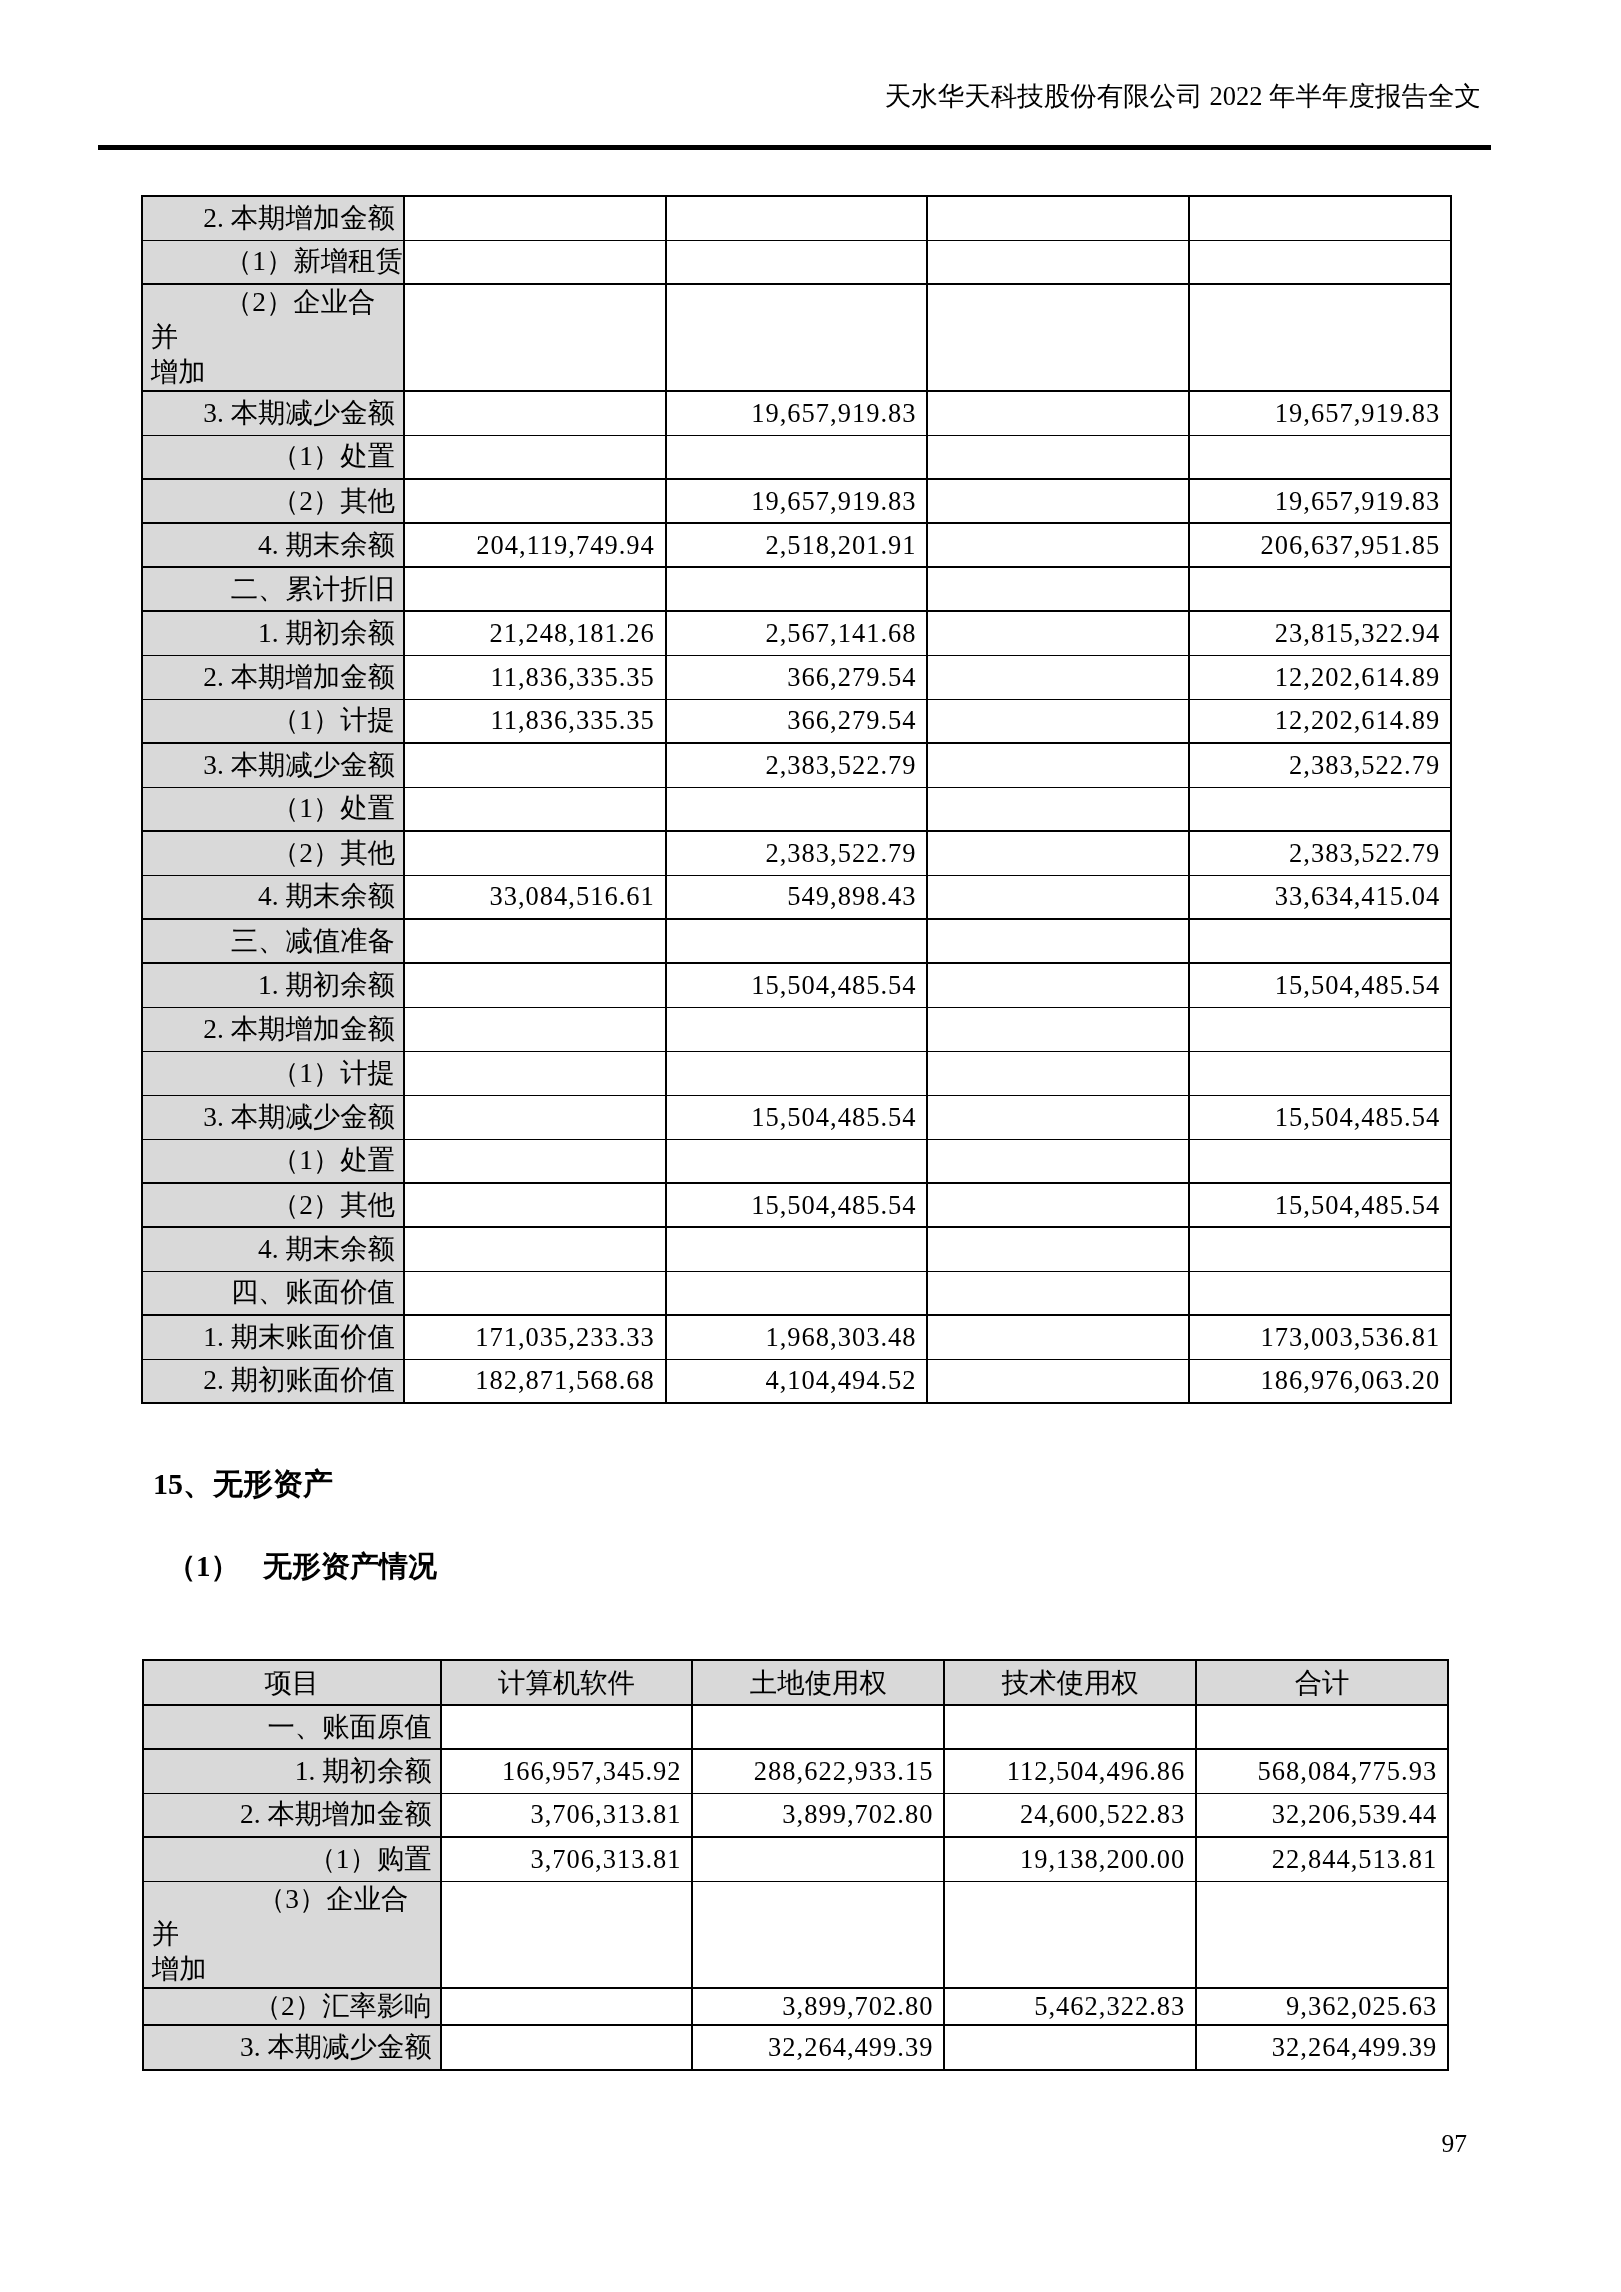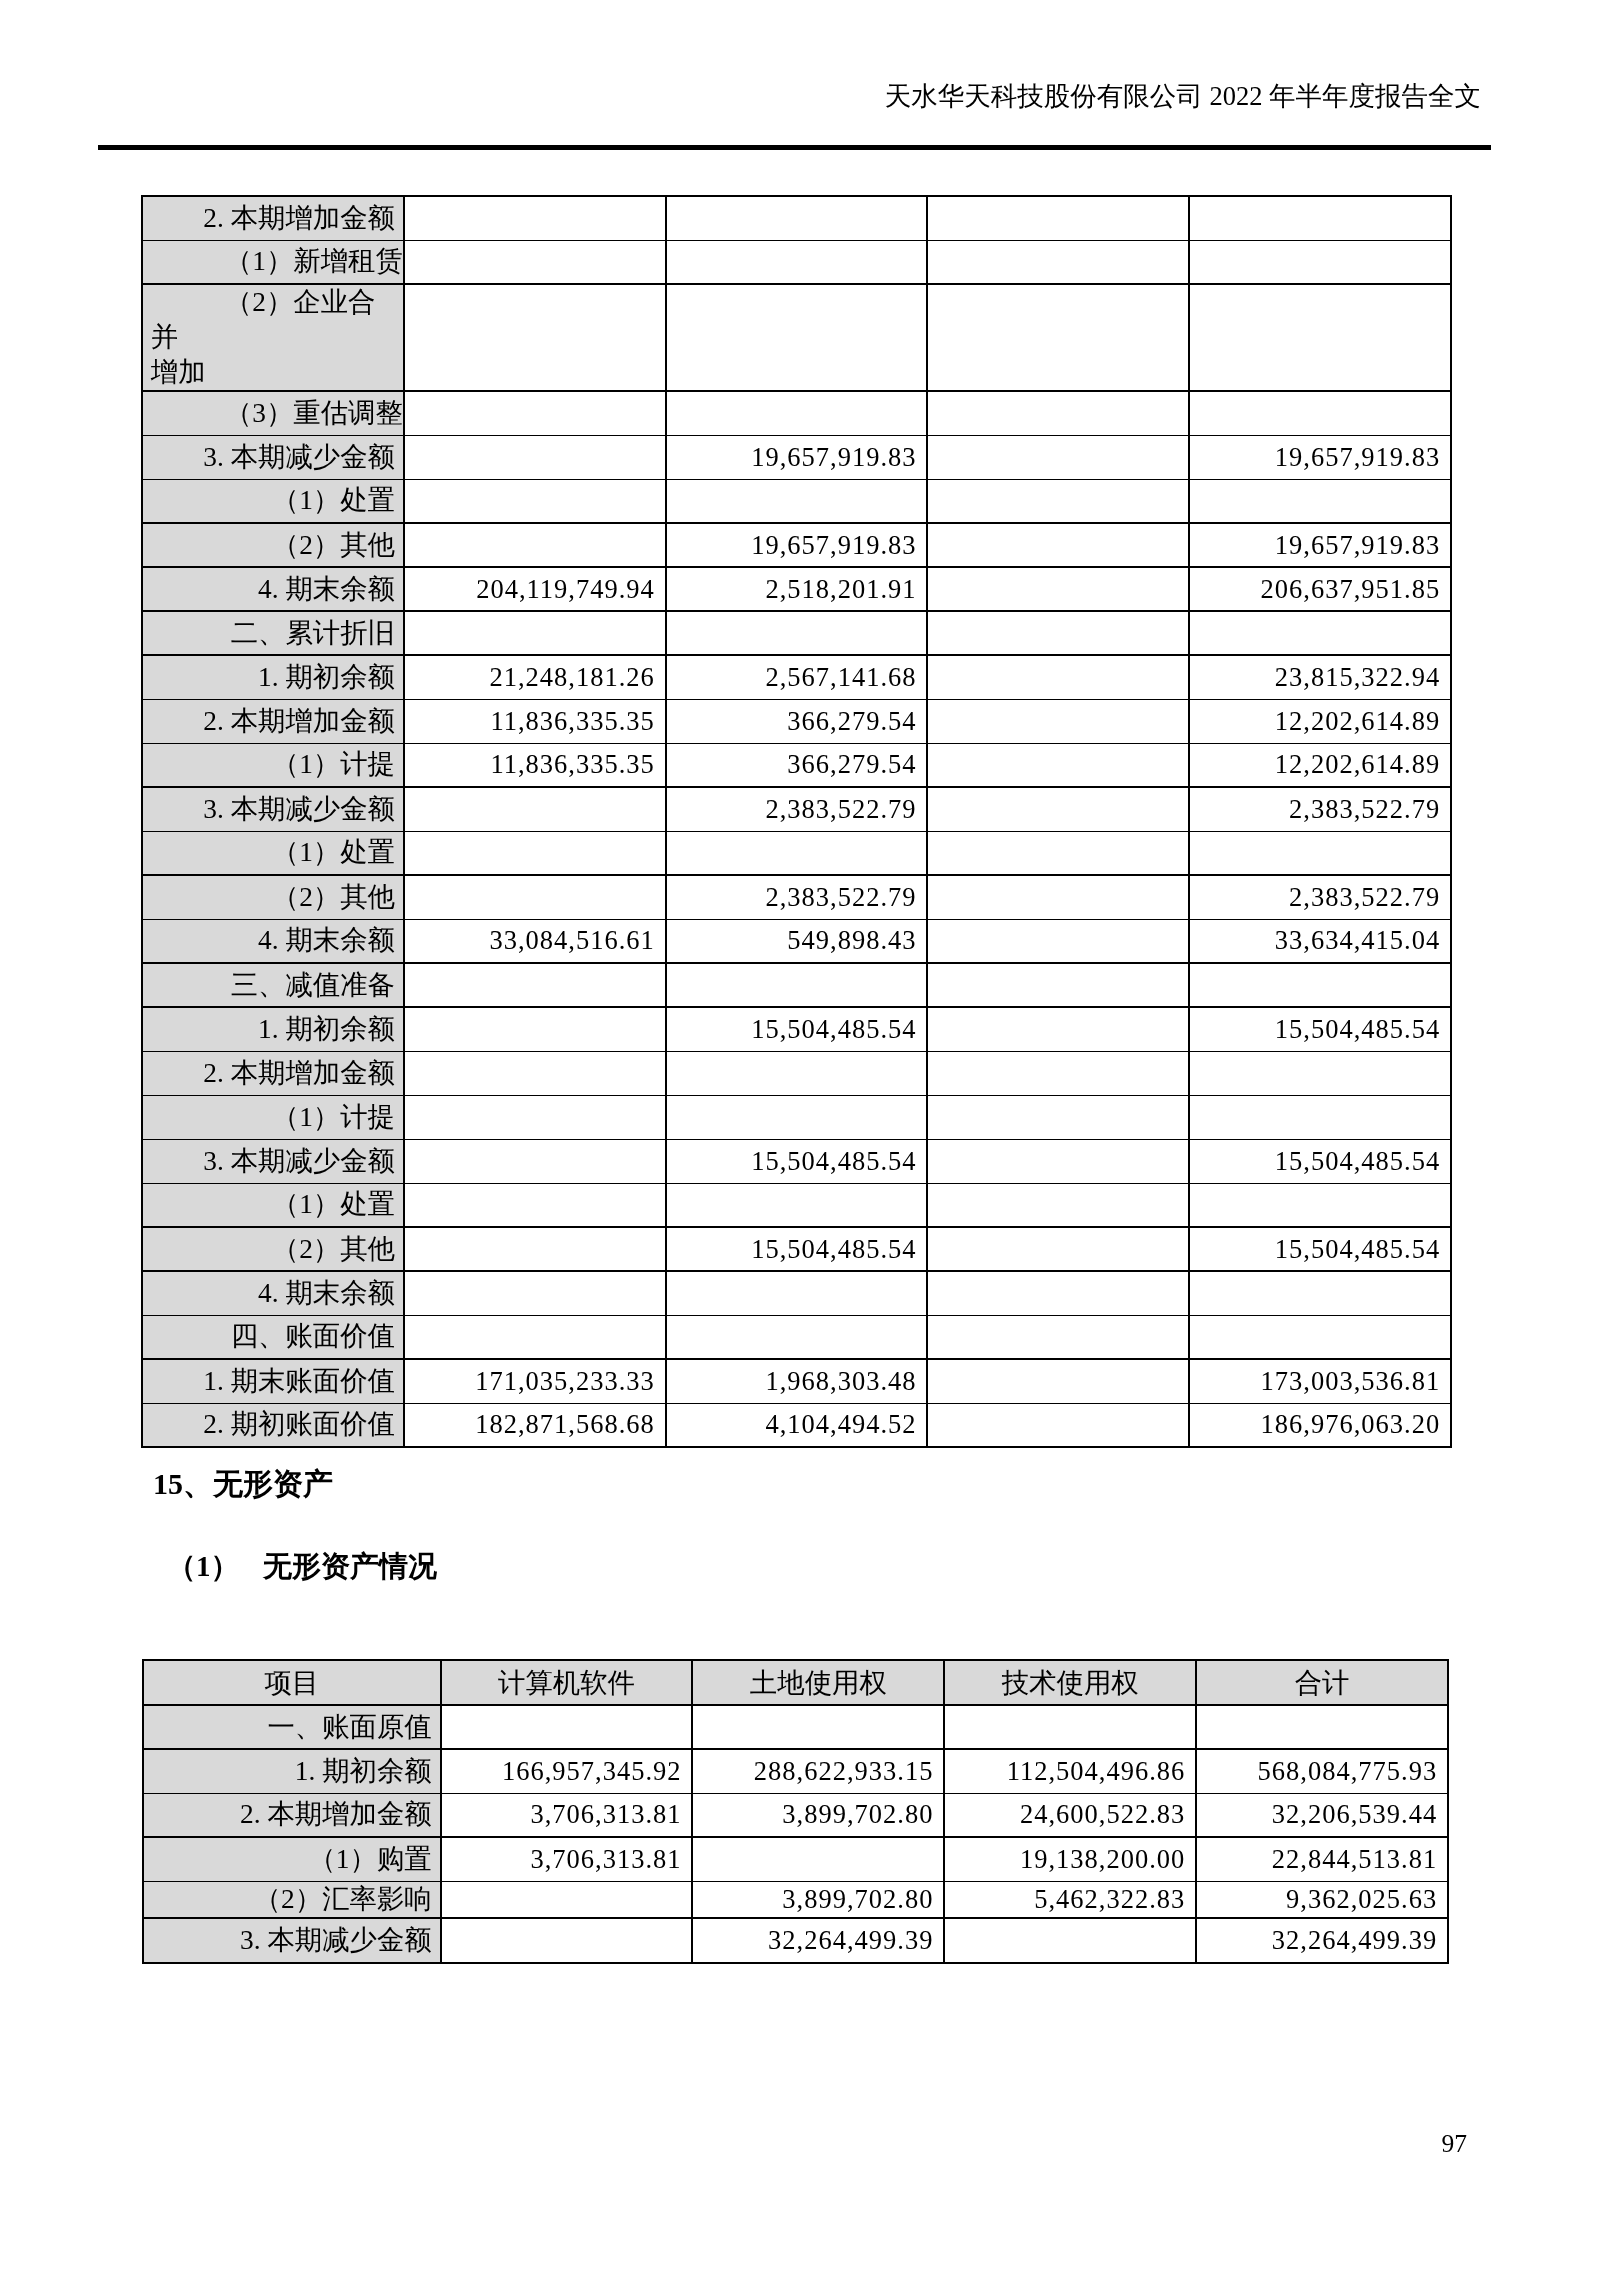--- a/index.html
+++ b/index.html
@@ -89,27 +89,20 @@
         <td class="val"></td>
         <td class="val"></td>
         <td class="val"></td>
         <td class="val"></td>
       </tr>
       <tr class="thick" style="height: 76px;">
         <td class="lbl paren">
           <div class="l1">（2）企业合并</div>
           <div class="l2">增加</div>
         </td>
-        <td class="val"></td>
-        <td class="val"></td>
-        <td class="val"></td>
-        <td class="val"></td>
-      </tr>
-      <tr style="height: 44px;">
-        <td class="lbl paren nw">（3）重估调整</td>
         <td class="val"></td>
         <td class="val"></td>
         <td class="val"></td>
         <td class="val"></td>
       </tr>
       <tr style="height: 44px;">
         <td class="lbl num nw">3. 本期减少金额</td>
         <td class="val"></td>
         <td class="val">19,657,919.83</td>
         <td class="val"></td>
@@ -319,20 +312,30 @@
         <td class="val">24,600,522.83</td>
         <td class="val">32,206,539.44</td>
       </tr>
       <tr style="height: 44px;">
         <td class="lbl paren nw">（1）购置</td>
         <td class="val">3,706,313.81</td>
         <td class="val"></td>
         <td class="val">19,138,200.00</td>
         <td class="val">22,844,513.81</td>
       </tr>
+      <tr class="thick" style="height: 82px;">
+        <td class="lbl paren">
+          <div class="l1">（3）企业合并</div>
+          <div class="l2">增加</div>
+        </td>
+        <td class="val"></td>
+        <td class="val"></td>
+        <td class="val"></td>
+        <td class="val"></td>
+      </tr>
       <tr class="thick" style="height: 33px;">
         <td class="lbl parenleft nw">（2）汇率影响</td>
         <td class="val"></td>
         <td class="val">3,899,702.80</td>
         <td class="val">5,462,322.83</td>
         <td class="val">9,362,025.63</td>
       </tr>
       <tr style="height: 45px;">
         <td class="lbl num nw">3. 本期减少金额</td>
         <td class="val"></td>

